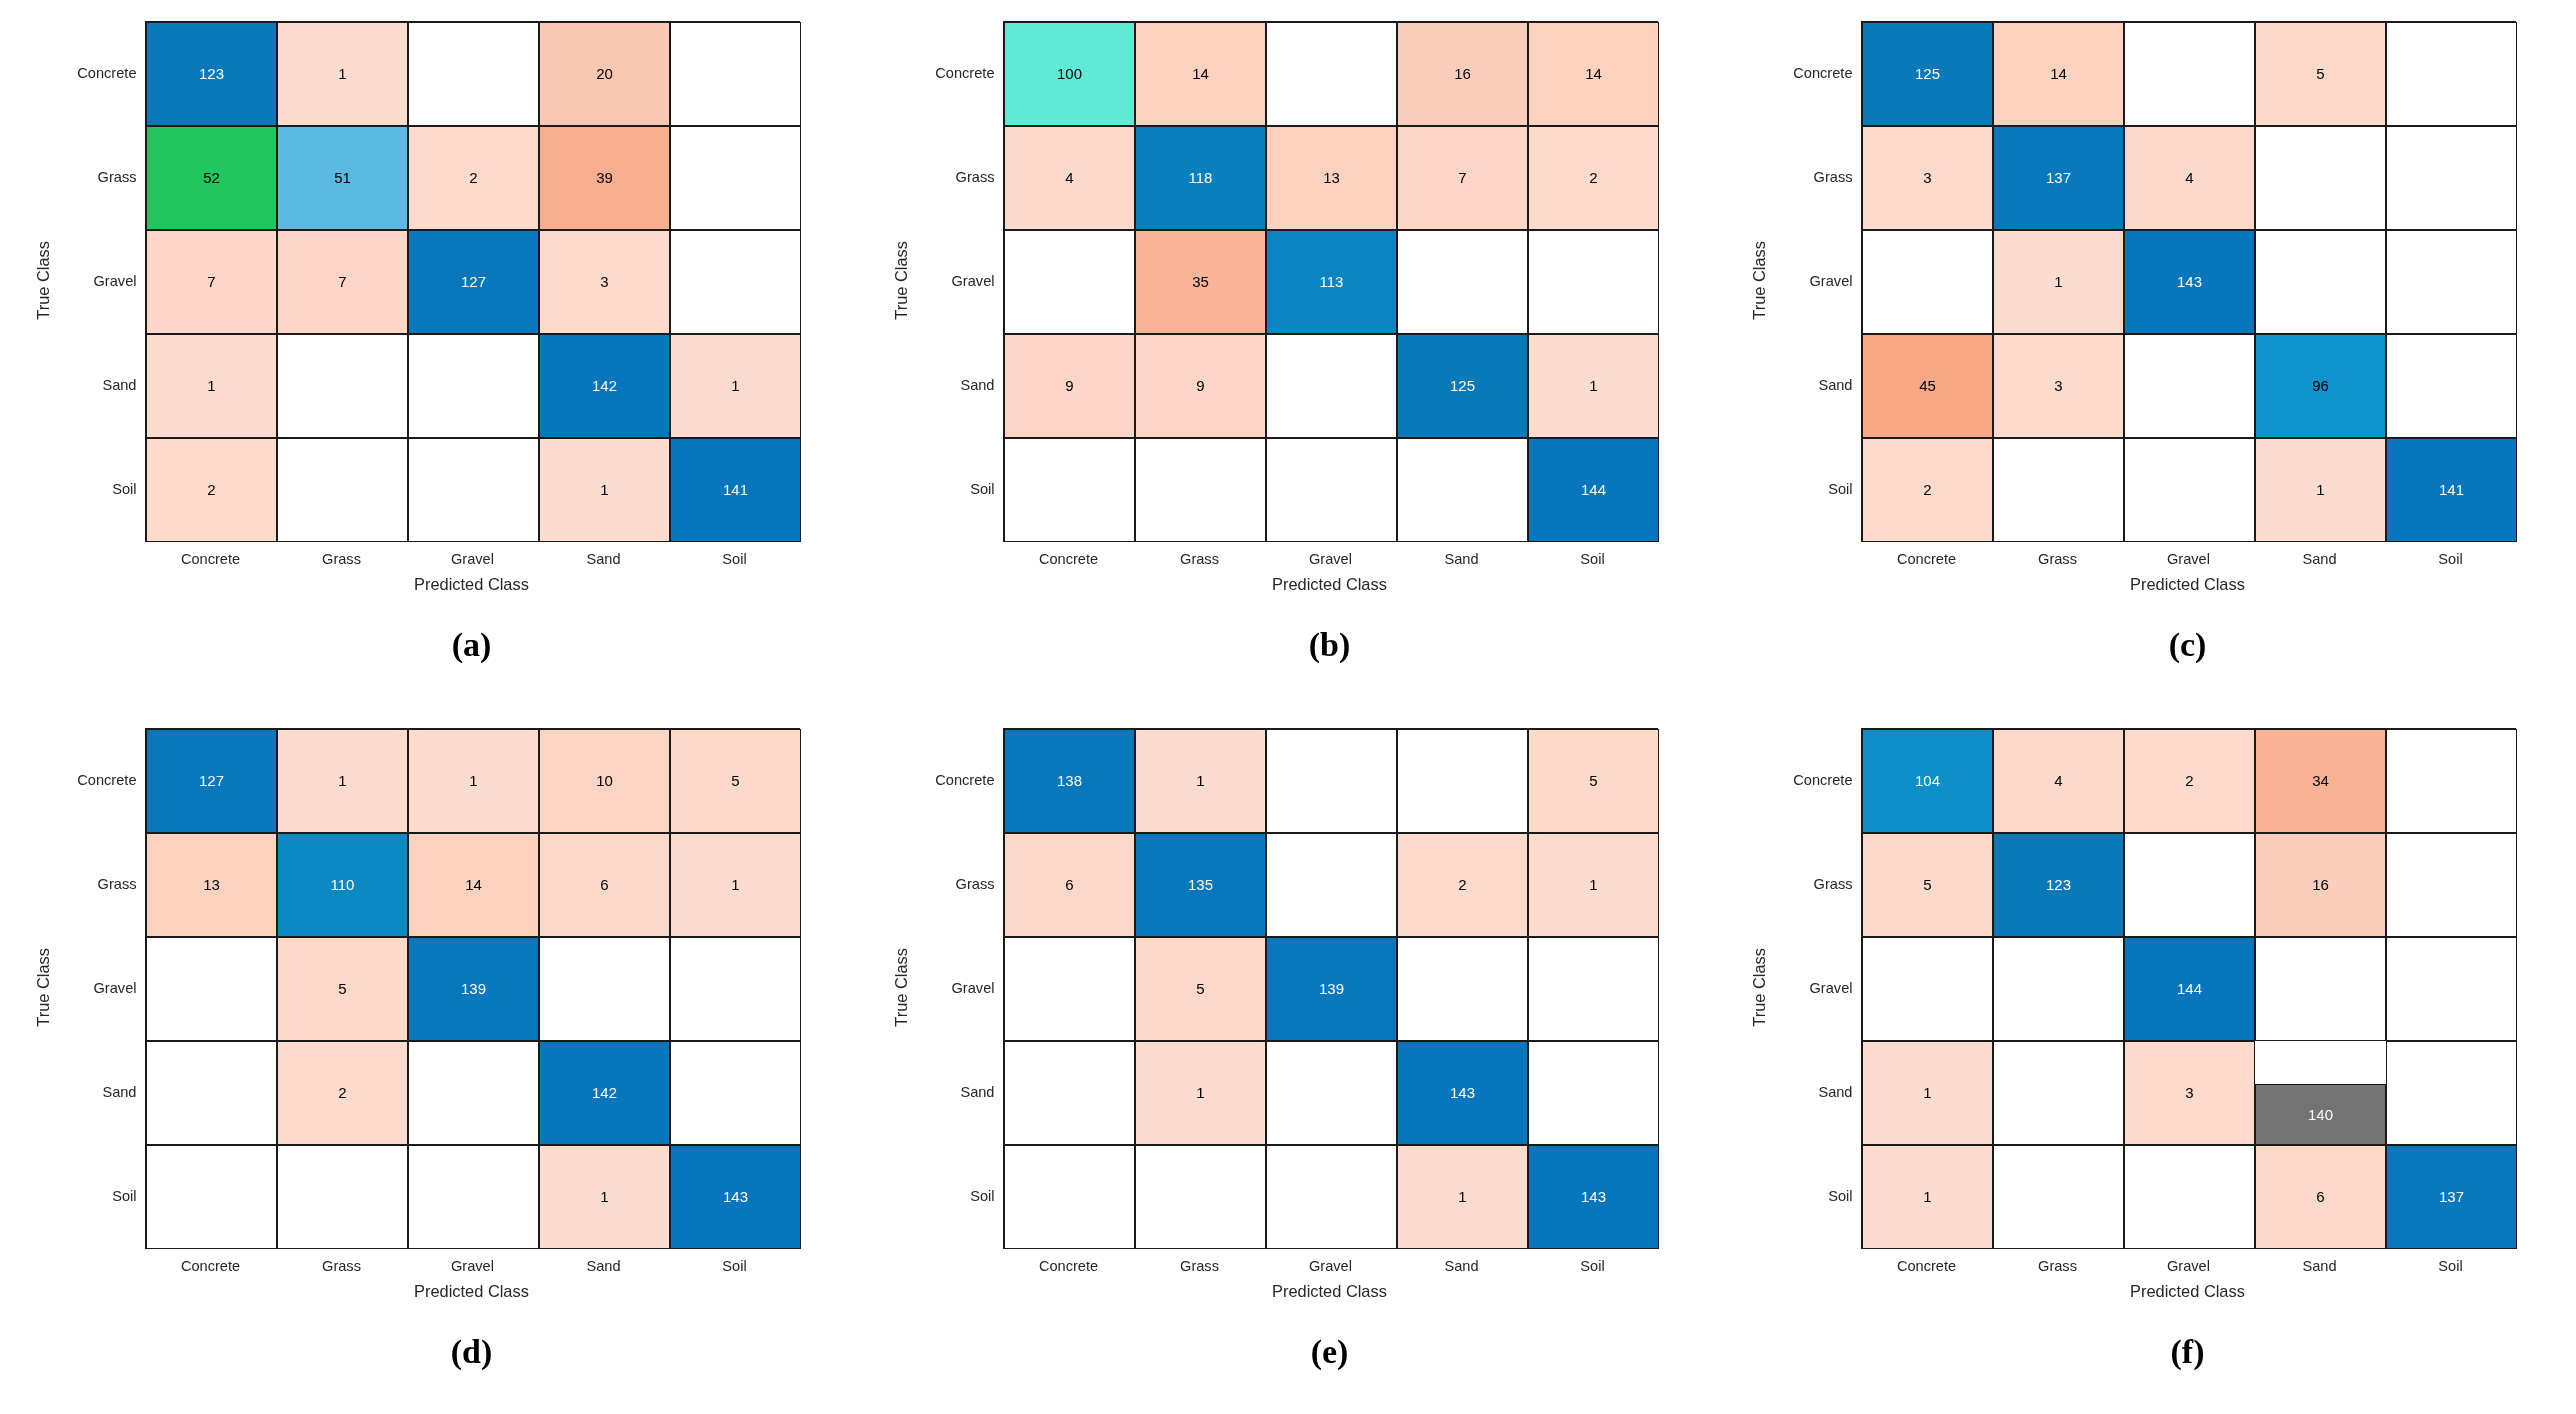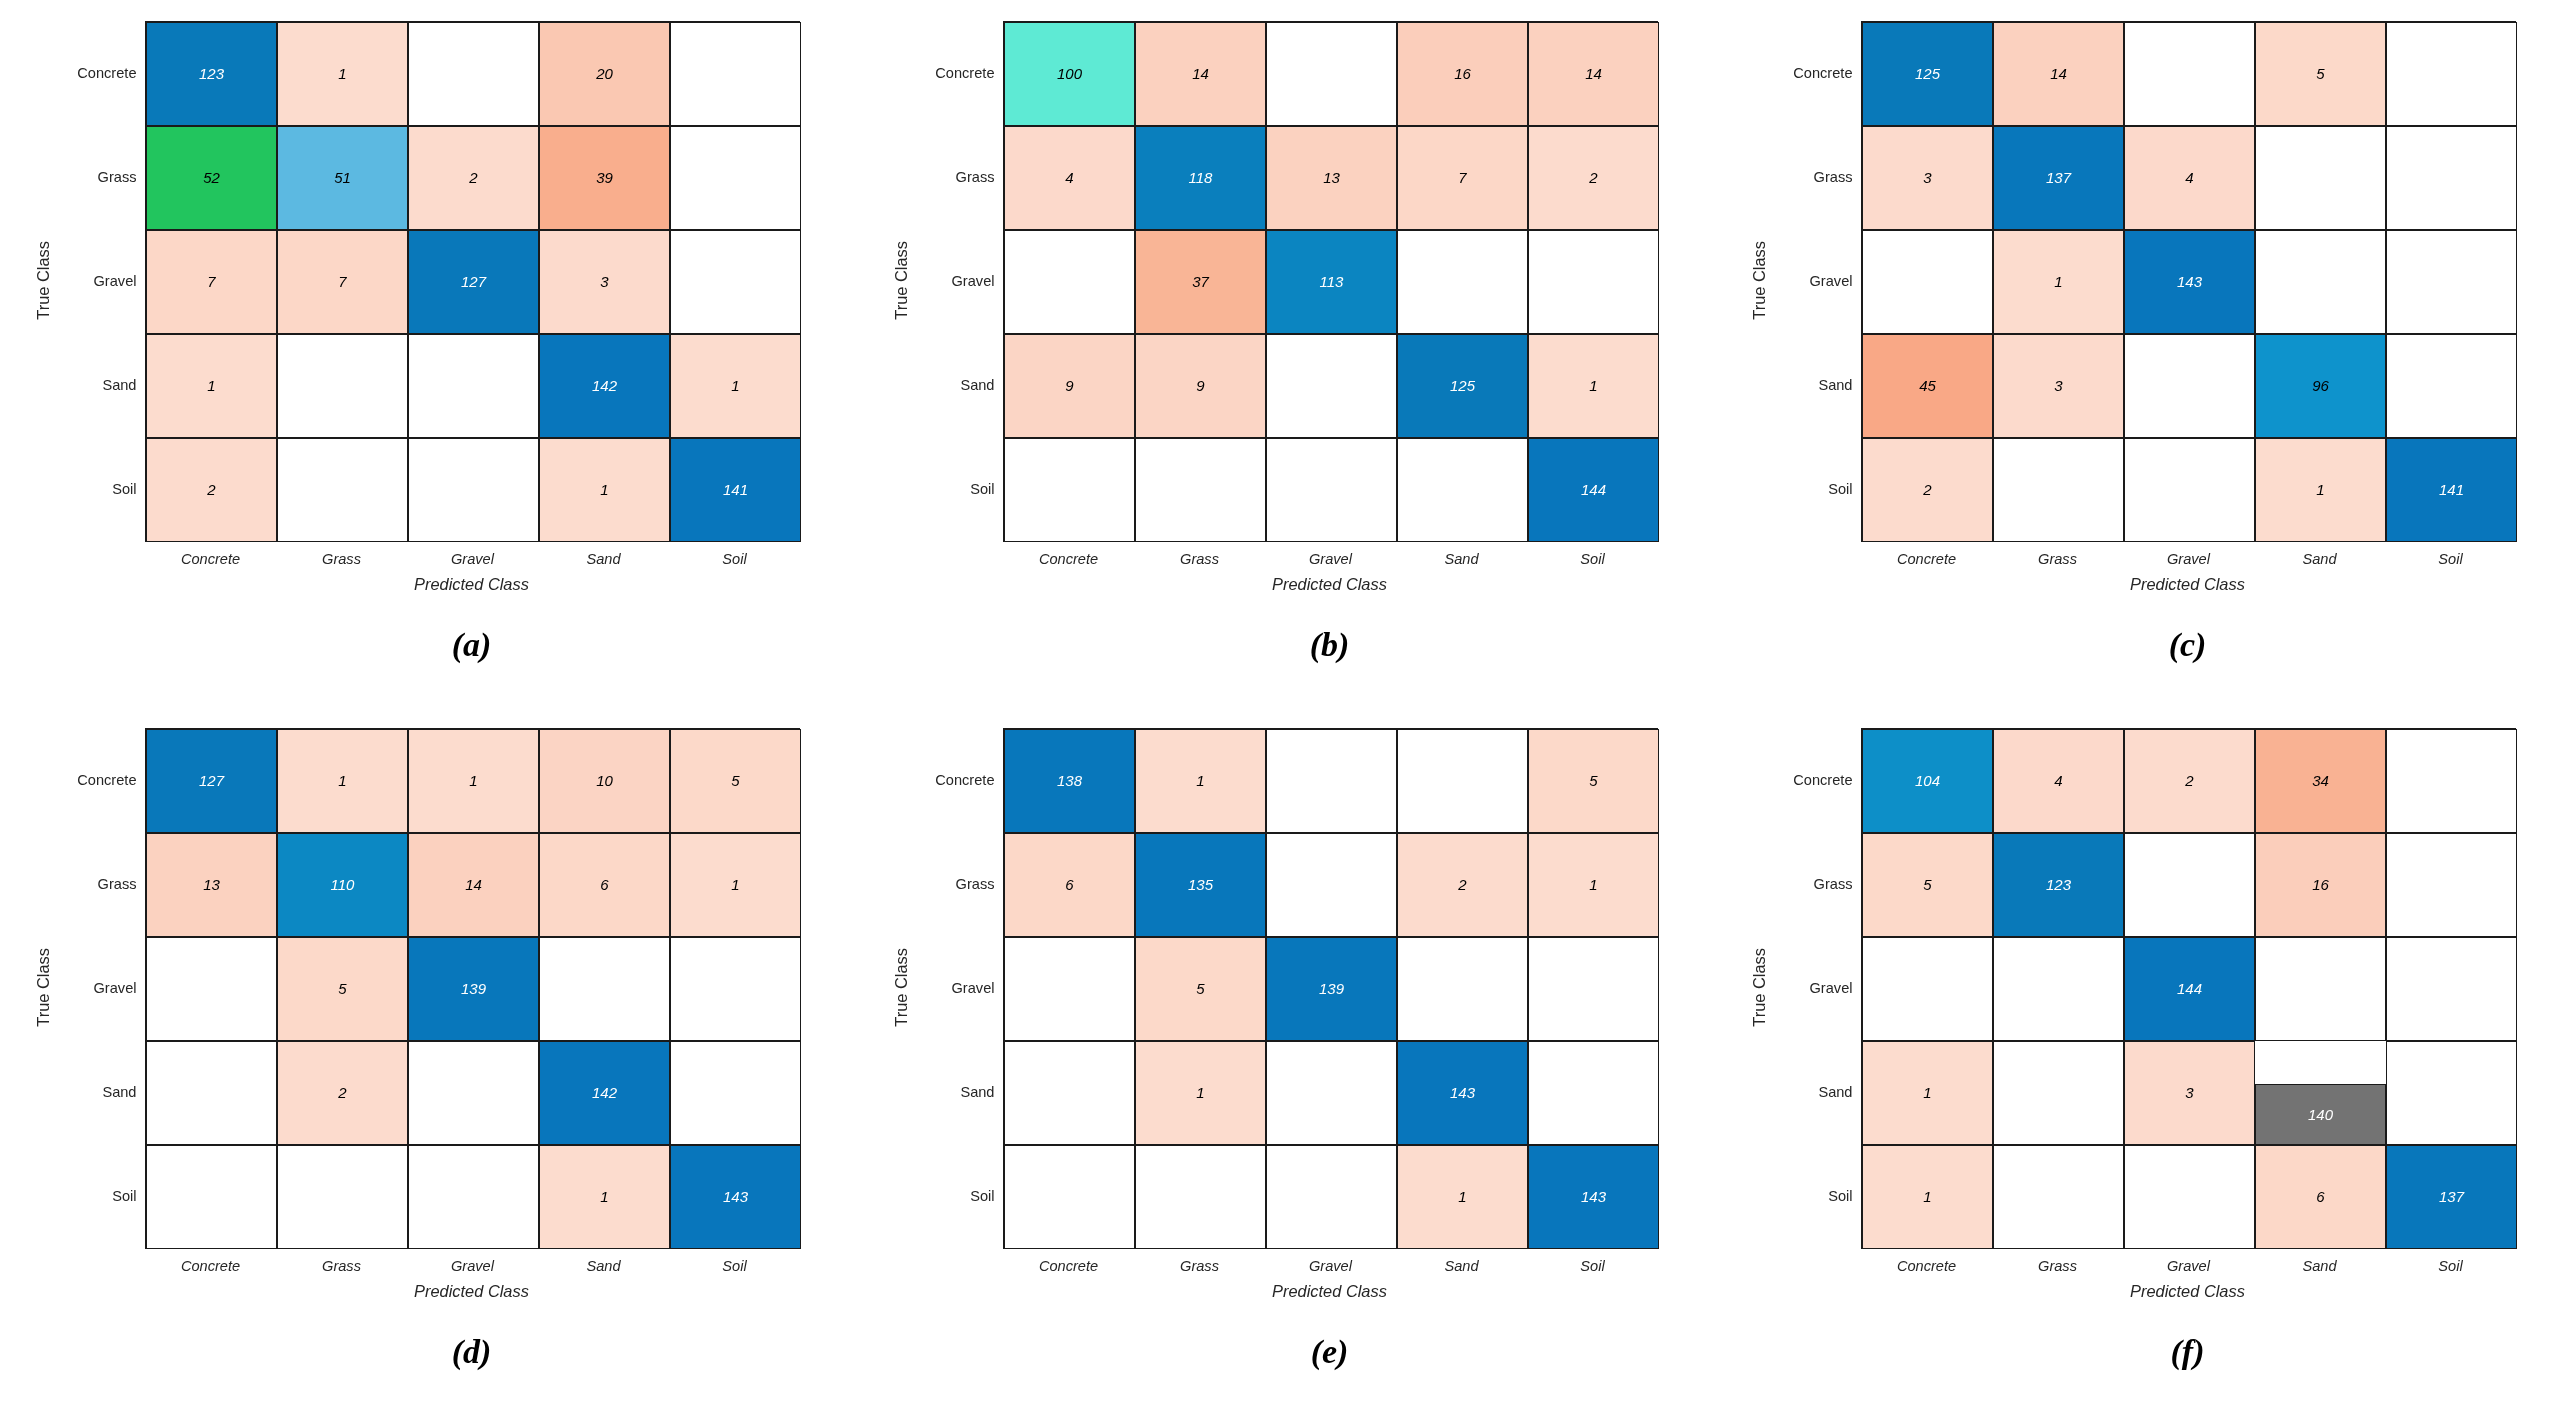--- a/index.html
+++ b/index.html
@@ -54,21 +54,20 @@
     align-items: center;
     justify-content: flex-end;
     padding-right: 8.5px;
     font-size: 14.6px;
     color: #262626;
     white-space: nowrap;
   }
   .main-col {
     display: flex;
     flex-direction: column;
-    font-style: italic;
   }
   .matrix {
     display: grid;
     grid-template-columns: repeat(5, 131px);
     grid-template-rows: repeat(5, 104px);
     border: 1.2px solid #1a1a1a;
     width: 653px;
     height: 519px;
     box-sizing: content-box;
   }
@@ -183,21 +182,21 @@
             <div class="cell" style="background: rgb(251, 209, 191); color: rgb(0, 0, 0);">14</div>
             <div class="cell" style="background: rgb(255, 255, 255);"></div>
             <div class="cell" style="background: rgb(251, 206, 187); color: rgb(0, 0, 0);">16</div>
             <div class="cell" style="background: rgb(251, 209, 191); color: rgb(0, 0, 0);">14</div>
             <div class="cell" style="background: rgb(252, 217, 203); color: rgb(0, 0, 0);">4</div>
             <div class="cell" style="background: rgb(10, 127, 189); color: rgb(255, 255, 255);">118</div>
             <div class="cell" style="background: rgb(251, 210, 192); color: rgb(0, 0, 0);">13</div>
             <div class="cell" style="background: rgb(252, 215, 199); color: rgb(0, 0, 0);">7</div>
             <div class="cell" style="background: rgb(252, 219, 205); color: rgb(0, 0, 0);">2</div>
             <div class="cell" style="background: rgb(255, 255, 255);"></div>
-            <div class="cell" style="background: rgb(249, 181, 150); color: rgb(0, 0, 0);">37</div>
+            <div class="cell" style="background: rgb(249, 181, 150); color: rgb(0, 0, 0);">35</div>
             <div class="cell" style="background: rgb(11, 133, 193); color: rgb(255, 255, 255);">113</div>
             <div class="cell" style="background: rgb(255, 255, 255);"></div>
             <div class="cell" style="background: rgb(255, 255, 255);"></div>
             <div class="cell" style="background: rgb(251, 213, 197); color: rgb(0, 0, 0);">9</div>
             <div class="cell" style="background: rgb(251, 213, 197); color: rgb(0, 0, 0);">9</div>
             <div class="cell" style="background: rgb(255, 255, 255);"></div>
             <div class="cell" style="background: rgb(9, 121, 185); color: rgb(255, 255, 255);">125</div>
             <div class="cell" style="background: rgb(252, 220, 206); color: rgb(0, 0, 0);">1</div>
             <div class="cell" style="background: rgb(255, 255, 255);"></div>
             <div class="cell" style="background: rgb(255, 255, 255);"></div>

